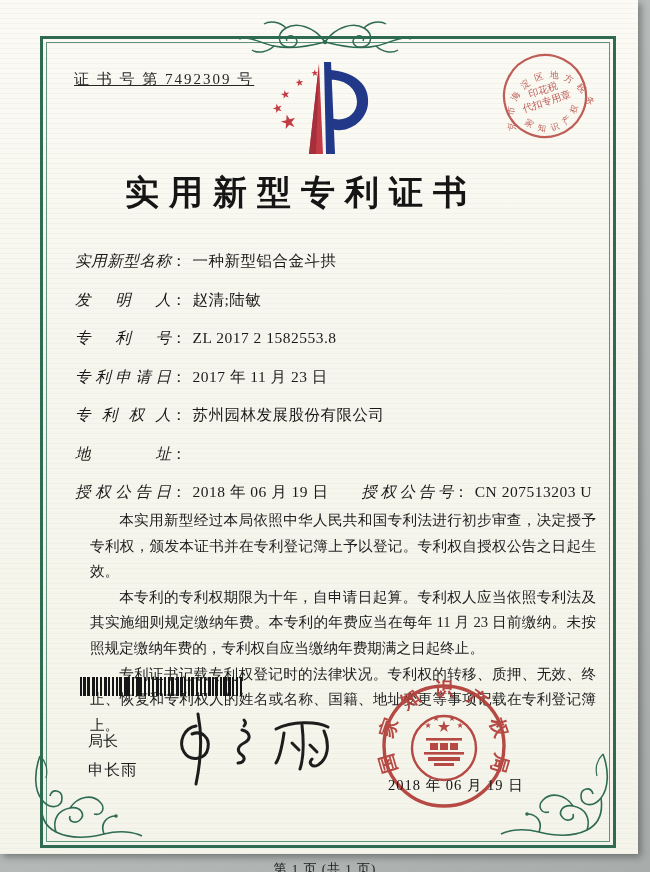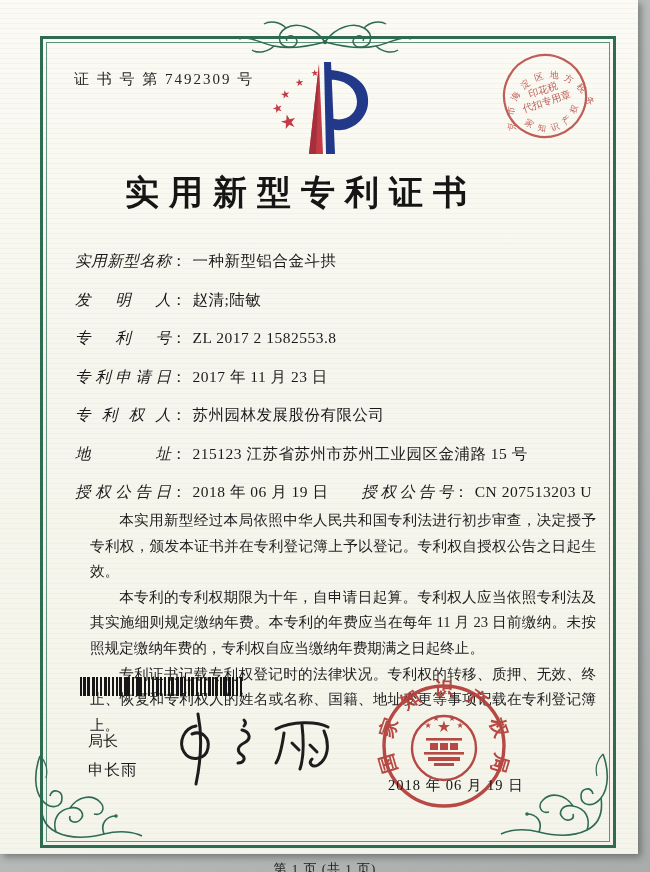--- a/index.html
+++ b/index.html
@@ -16,21 +16,21 @@
       linear-gradient(180deg,#fbfaf4 0%,#f7f6ee 40%,#f4f4ea 100%);
     box-shadow:3px 3px 7px rgba(40,45,42,.45);
   }
   .frame{
     position:absolute;left:40px;top:36px;width:570px;height:806px;
     border:3px solid #2e6b52;
   }
   .frame-inner{position:absolute;inset:3px;border:1px solid #5f927a;}
   .ornament{position:absolute;color:#2e6b52;}
   .cert-no{
-    position:absolute;left:74px;top:70px;font-size:15px;letter-spacing:2px;color:#262626;
+    position:absolute;left:74px;top:70px;font-size:15px;letter-spacing:2px;color:#262626;text-decoration:underline;
   }
   .logo{position:absolute;left:266px;top:56px;}
   .tax-stamp{position:absolute;left:497px;top:48px;transform:rotate(-18deg);opacity:.85;}
   .title{
     position:absolute;left:40px;top:170px;width:522px;text-align:center;
     font-size:34px;font-weight:700;letter-spacing:10px;color:#151515;
   }
   .fields{position:absolute;left:75px;top:250px;width:517px;color:#1a1a1a;}
   .frow{min-height:38.5px;display:flex;align-items:flex-start;font-size:15.5px;line-height:22px;}
   .pair{display:flex;align-items:flex-start;white-space:nowrap;}
@@ -163,21 +163,20 @@
       <span class="f-value">2017 年 11 月 23 日</span>
     </div>
     <div class="frow">
       <span class="f-label">专利权人</span>
         <span class="f-colon">：</span>
       <span class="f-value">苏州园林发展股份有限公司</span>
     </div>
     <div class="frow">
       <span class="f-label">地址</span>
         <span class="f-colon">：</span>
-      <span class="f-value">215123 江苏省苏州市苏州工业园区金浦路 15 号</span>
     </div>
     <div class="frow">
       <span class="pair">
         <span class="f-label">授权公告日</span>
           <span class="f-colon">：</span>
         <span class="f-value">2018 年 06 月 19 日</span>
       </span>
       <span class="pair right">
         <span class="f-label narrow">授权公告号</span>
           <span class="f-colon">：</span>

